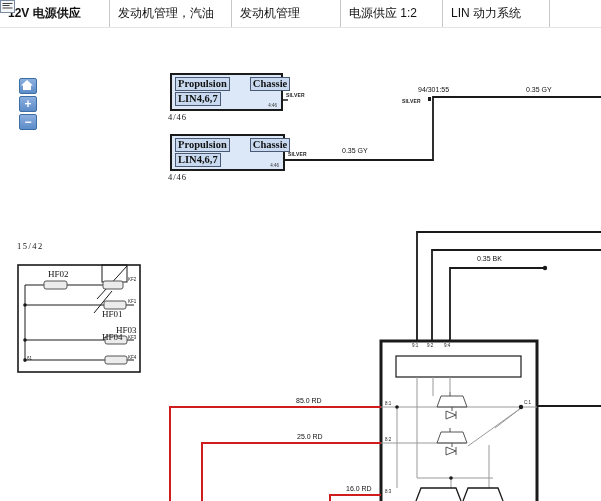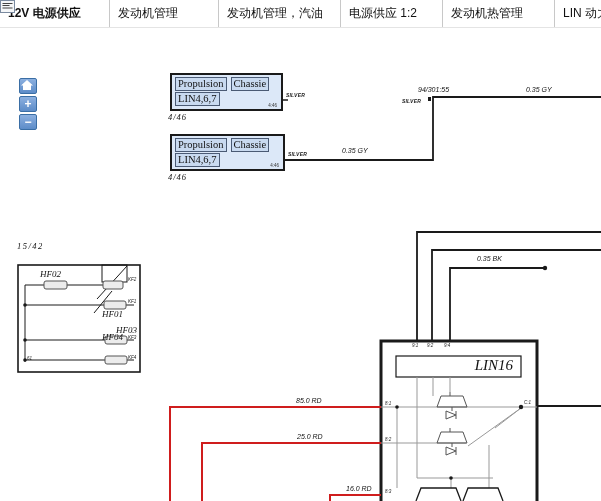--- a/index.html
+++ b/index.html
@@ -11,26 +11,26 @@
   .tab{display:flex;align-items:center;gap:5px;padding:0 8px;border-right:1px solid #c8c8c8;
        font-size:12px;color:#111;white-space:nowrap;overflow:hidden;flex:0 0 auto;cursor:default;}
   .tab.active .tab-label{font-weight:bold;}
   .tab-icon{flex:0 0 auto;}
   
   .toolbtn{position:absolute;left:19px;width:18px;height:16px;border:1px solid #3a6ea5;border-radius:2px;
            background:linear-gradient(#8cb0e0,#5d8cc8);color:#fff;font-size:12px;font-weight:bold;
            display:flex;align-items:center;justify-content:center;line-height:1;padding:0;}
   
   .modbox{position:absolute;border:2px solid #1a1a1a;background:#dce8f8;padding:2px 3px;box-sizing:border-box;}
-  .chiprow{display:flex;gap:4px;}
+  .chiprow{display:flex;gap:20px;font-weight:bold;}
   .chip{border:1px solid #4a5a74;background:#c9daf0;color:#111;
         font-family:"Liberation Serif",serif;font-size:10.5px;line-height:12px;padding:0 2px;white-space:nowrap;}
   .modpin{position:absolute;right:4px;bottom:1px;font-size:4.5px;color:#333;}
   
-  .lbl{position:absolute;white-space:nowrap;color:#111;font-style:italic;}
+  .lbl{position:absolute;white-space:nowrap;color:#111;}
   .wirelbl{font-size:7px;}
   .tiny{font-size:4.5px;color:#222;}
   .silver{font-size:5px;font-weight:bold;color:#222;letter-spacing:.2px;}
   .ref{font-size:8.5px;letter-spacing:1px;font-family:"Liberation Serif",serif;}
   .fuselbl{font-size:9px;font-family:"Liberation Serif",serif;}
   .linname{font-size:15px;font-family:"Liberation Serif",serif;text-align:right;}
   svg{position:absolute;left:0;top:0;}
 </style>
 </head>
 <body>
@@ -38,35 +38,31 @@
 <div id="screen">
 
   <div class="tabbar">
     <div class="tab active" style="width:93px">
       <svg class="tab-icon" width="15" height="13">
           <rect x="0.5" y="0.5" width="14" height="12" fill="#f4f6f8" stroke="#7a8aa0"></rect>
           <path d="M2.5 3.5h10M2.5 5.5h7M2.5 8h10" stroke="#444" stroke-width="1" fill="none"></path>
         </svg>
       <span class="tab-label">12V 电源供应</span>
     </div>
+    <div class="tab" style="width:105px">
+
+      <span class="tab-label">发动机管理，汽油</span>
+    </div>
     <div class="tab" style="width:92px">
 
       <span class="tab-label">发动机管理</span>
     </div>
-    <div class="tab" style="width:105px">
-
-      <span class="tab-label">发动机管理，汽油</span>
-    </div>
     <div class="tab" style="width:85px">
 
       <span class="tab-label">电源供应 1:2</span>
-    </div>
-    <div class="tab" style="width:95px">
-
-      <span class="tab-label">发动机热管理</span>
     </div>
     <div class="tab" style="width:90px">
 
       <span class="tab-label">LIN 动力系统</span>
     </div>
 
   </div>
 
   <button class="toolbtn" style="top:78px">
     <svg width="14" height="12">
@@ -200,31 +196,30 @@
   <span class="lbl wirelbl" style="left:418px;top:86px">94/301:55</span>
   <span class="lbl wirelbl" style="left:526px;top:86px">0.35 GY</span>
   <span class="lbl silver" style="left:402px;top:98px">SILVER</span>
   <span class="lbl wirelbl" style="left:342px;top:147px">0.35 GY</span>
   <span class="lbl wirelbl" style="left:477px;top:255px">0.35 BK</span>
   <span class="lbl wirelbl" style="left:296px;top:397px">85.0 RD</span>
   <span class="lbl wirelbl" style="left:297px;top:433px">25.0 RD</span>
   <span class="lbl wirelbl" style="left:346px;top:485px">16.0 RD</span>
 
   <span class="lbl ref" style="left:17px;top:241px;letter-spacing:1.5px">15/42</span>
-  <span class="lbl fuselbl" style="left:40px;top:269px">HF02</span>
+  <span class="lbl fuselbl" style="left:48px;top:269px">HF02</span>
   <span class="lbl fuselbl" style="left:102px;top:309px">HF01</span>
   <span class="lbl fuselbl" style="left:116px;top:325px">HF03</span>
   <span class="lbl fuselbl" style="left:102px;top:332px">HF04</span>
   <span class="lbl tiny" style="left:128px;top:277px">KF2</span>
   <span class="lbl tiny" style="left:128px;top:299px">KF1</span>
   <span class="lbl tiny" style="left:128px;top:335px">KF3</span>
   <span class="lbl tiny" style="left:128px;top:355px">KF4</span>
   <span class="lbl tiny" style="left:27px;top:356px">61</span>
 
-  <span class="lbl linname" style="left:396px;top:357px;width:117px">LIN16</span>
   <span class="lbl tiny" style="left:412px;top:343px">9:1</span>
   <span class="lbl tiny" style="left:427px;top:343px">9:2</span>
   <span class="lbl tiny" style="left:444px;top:343px">9:4</span>
   <span class="lbl tiny" style="left:385px;top:401px">8:1</span>
   <span class="lbl tiny" style="left:385px;top:437px">8:2</span>
   <span class="lbl tiny" style="left:385px;top:489px">8:3</span>
   <span class="lbl tiny" style="left:524px;top:400px">C:1</span>
 
 </div>
 

